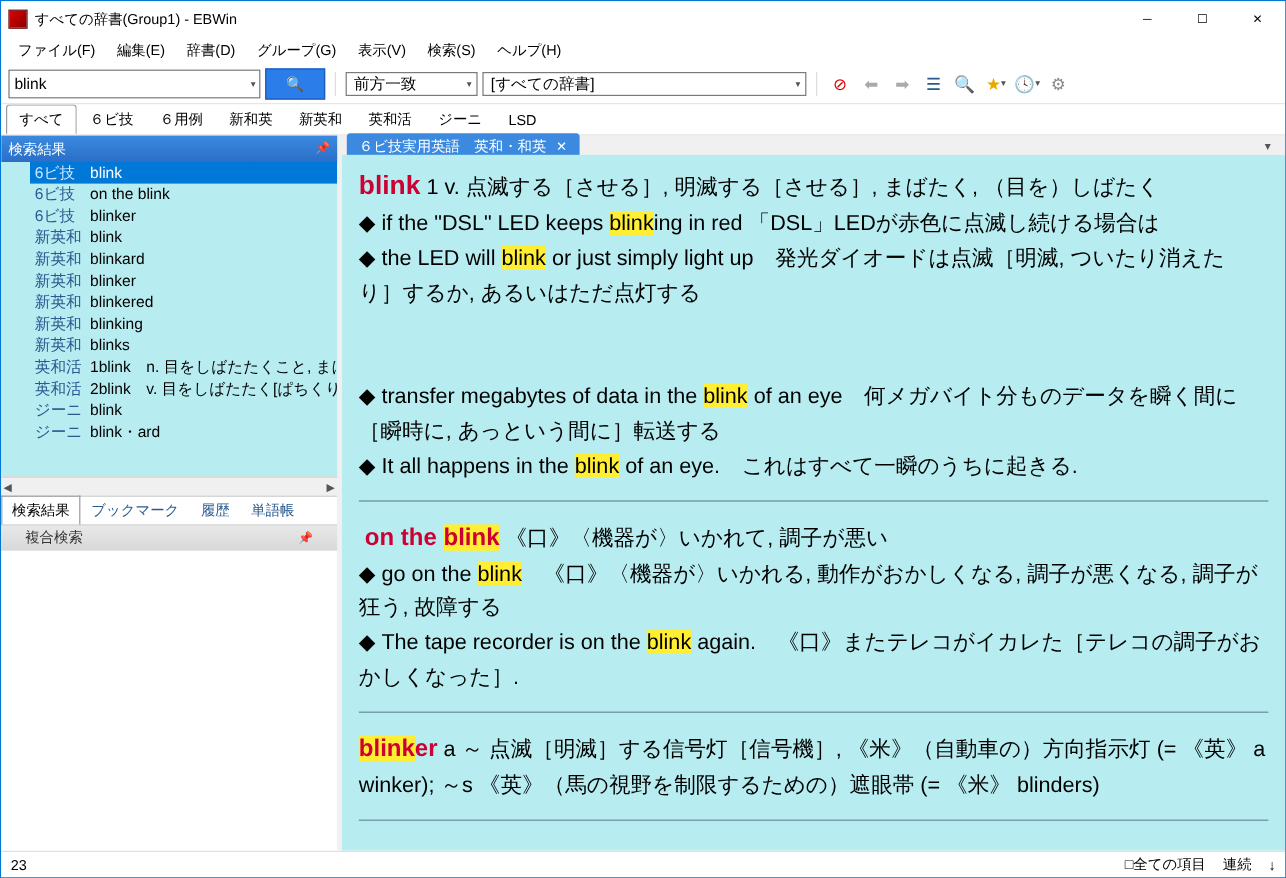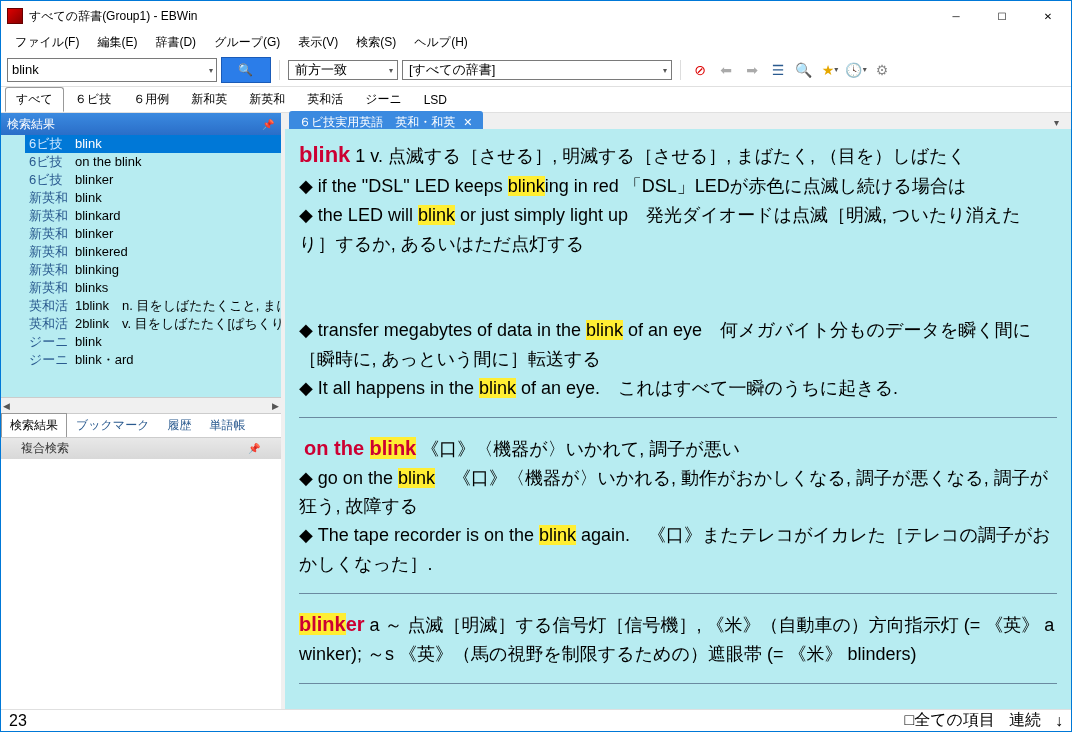--- a/index.html
+++ b/index.html
@@ -40,21 +40,21 @@
 .rightpane { flex: 1; display: flex; flex-direction: column; min-width: 0; }
 .rtabs { height: 16px; background: #f0f0f0; display: flex; align-items: center; padding: 2px 4px 0 4px; }
 .rtab { background: #3b8ae0; color: #fff; padding: 3px 10px; font-size: 12px; display: flex; align-items: center; gap: 8px; border-radius: 3px 3px 0 0; }
 .rtab .x { font-size: 11px; }
 .rtabbar-arrow { margin-left: auto; padding: 0 8px; color: #555; font-size: 10px; }
 .content { flex: 1; overflow: auto; background: #b7ecf1; padding: 8px 14px; font-size: 18px; line-height: 1.6; font-family: "Meiryo", "Yu Gothic", sans-serif; }
 .content hr { border: none; border-top: 1px solid #6a8aa0; margin: 14px 0; }
 .headword { color: #cc0033; font-weight: bold; font-size: 22px; }
 .headword2 { color: #cc0033; font-weight: bold; font-size: 20px; }
 .hl { background: #ffee33; }
-.statusbar { height: 22px; background: #fff; border-top: 1px solid #e0e0e0; display: flex; align-items: center; padding: 0 8px; font-size: 16px; gap: 16px; }
+.statusbar { height: 22px; background: #fff; border-top: 1px solid #e0e0e0; display: flex; align-items: center; padding: 0 8px; font-size: 12px; gap: 16px; }
 .statusbar .sr { margin-left: auto; display: flex; gap: 14px; align-items: center; }
 .sep { width: 1px; height: 20px; background: #ddd; margin: 0 4px; }
 </style>
 </head>
 <body>
 
 <div class="titlebar">
   <div class="ico"></div>
   <div class="title">すべての辞書(Group1) - EBWin</div>
   <div class="winbtn">─</div>

